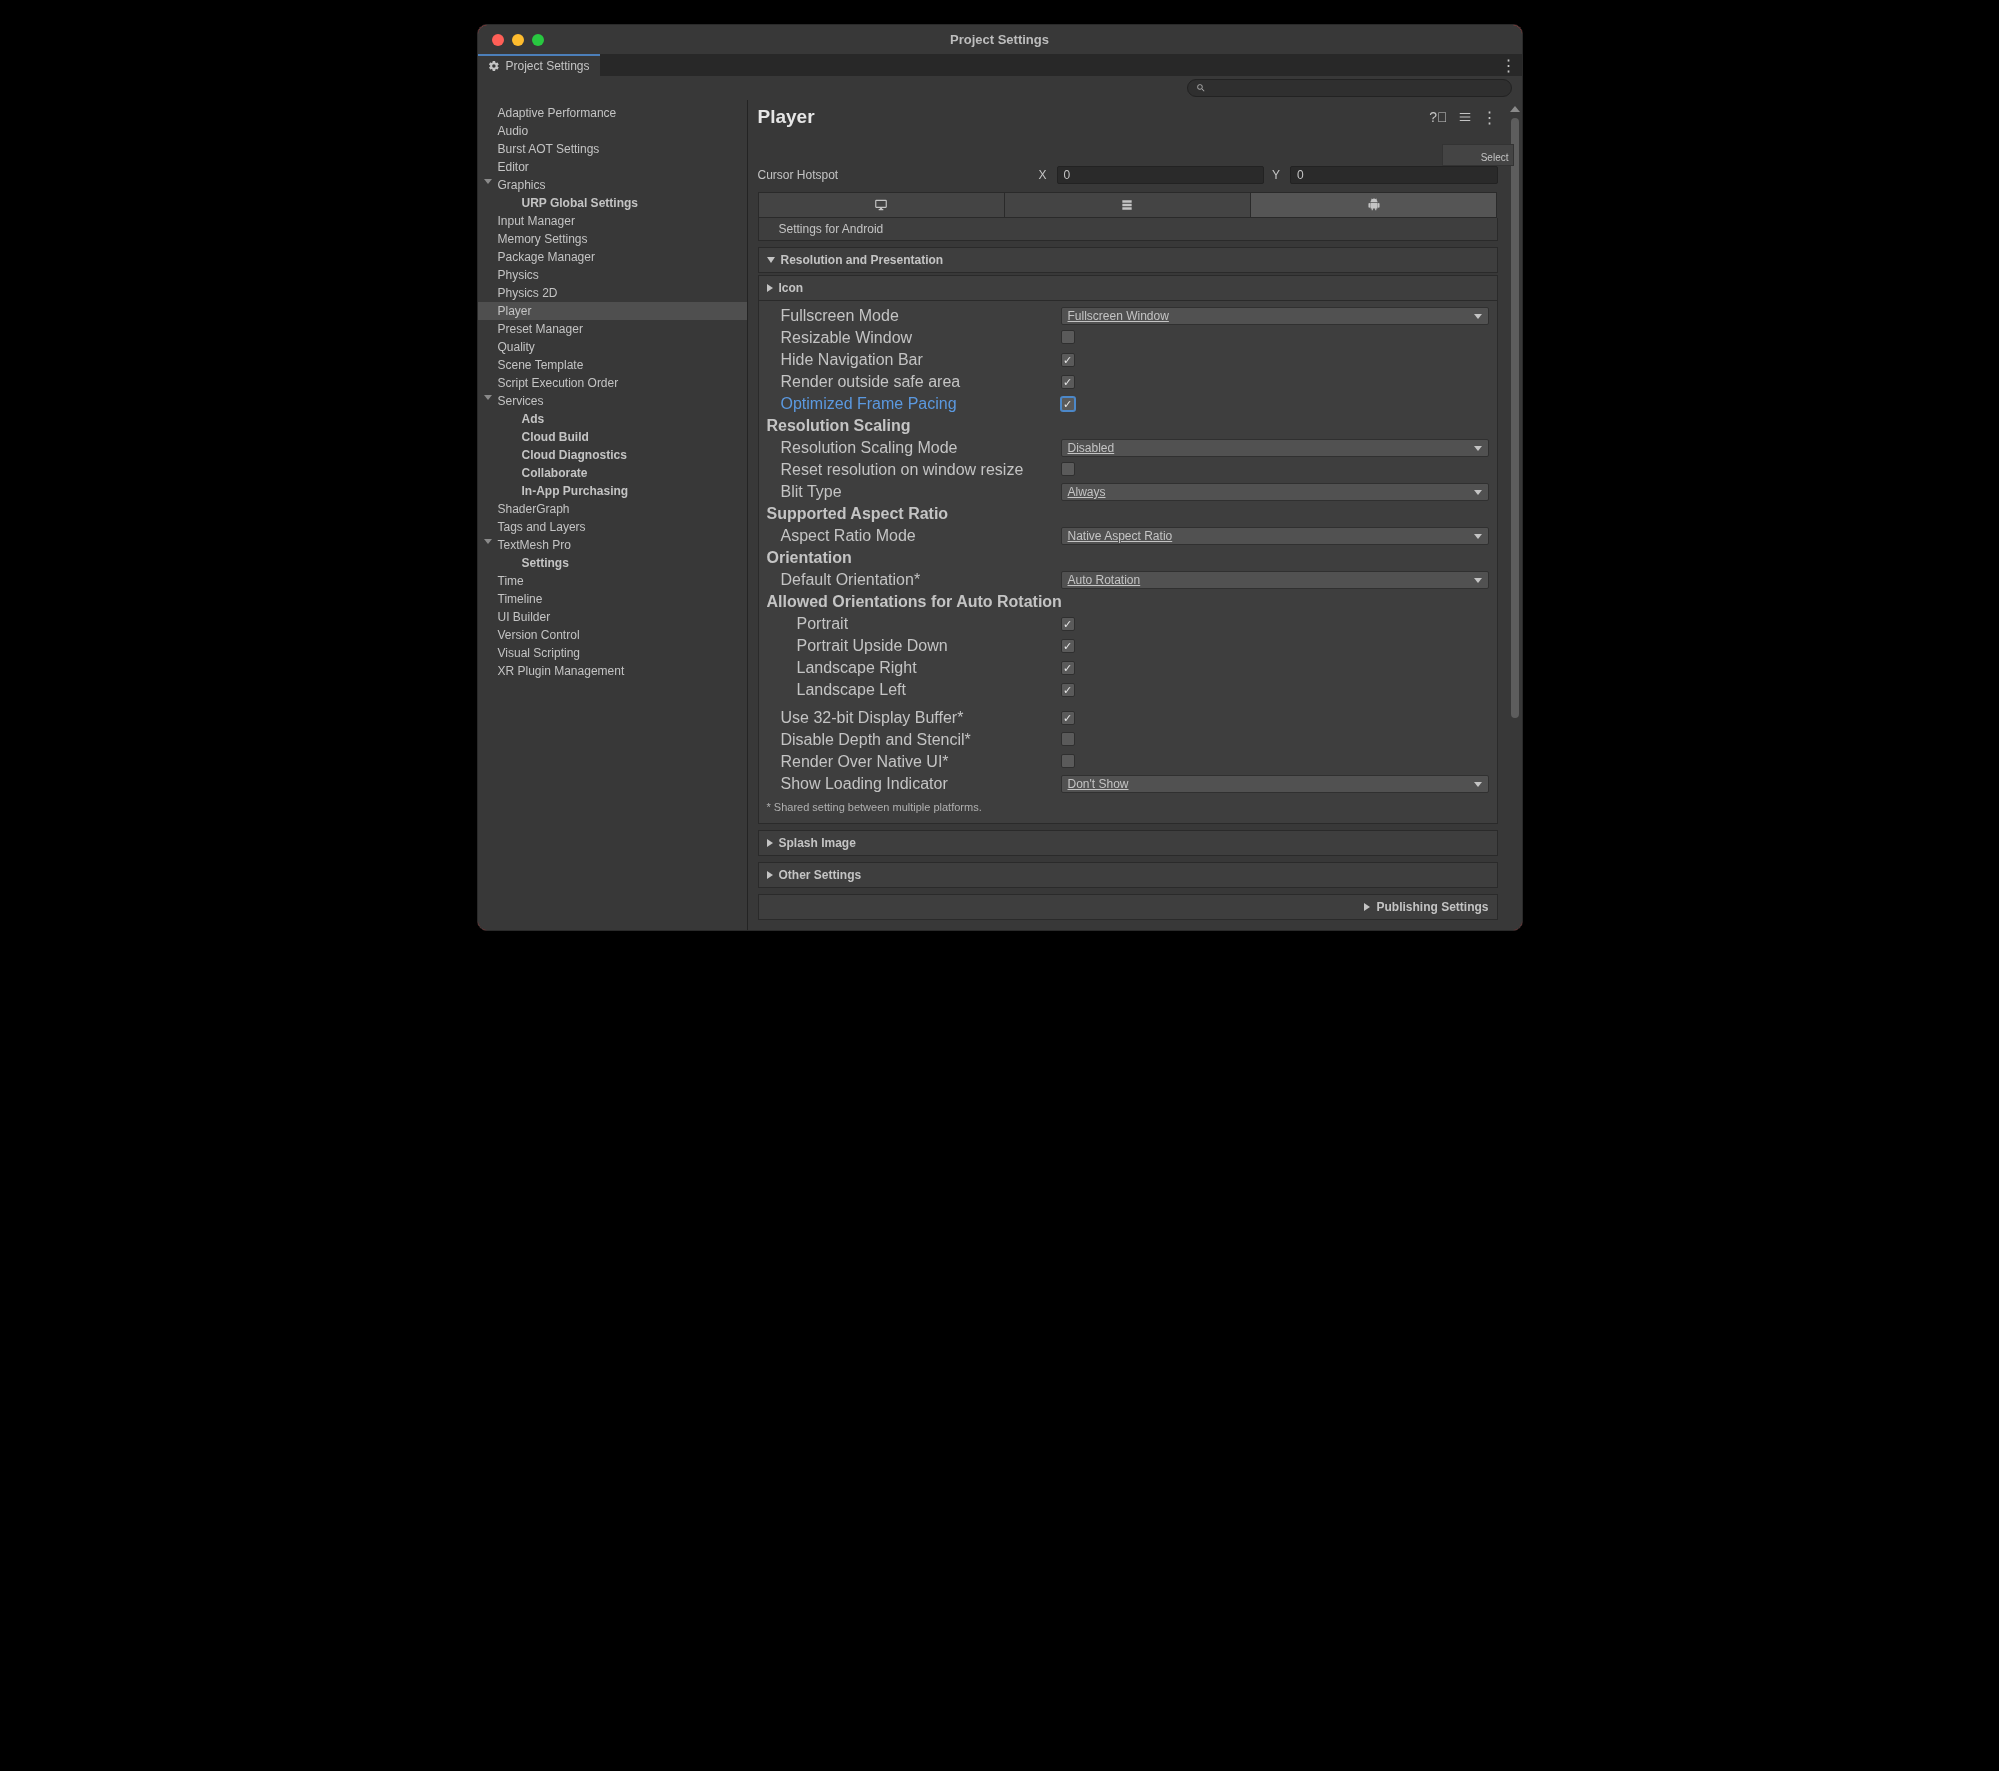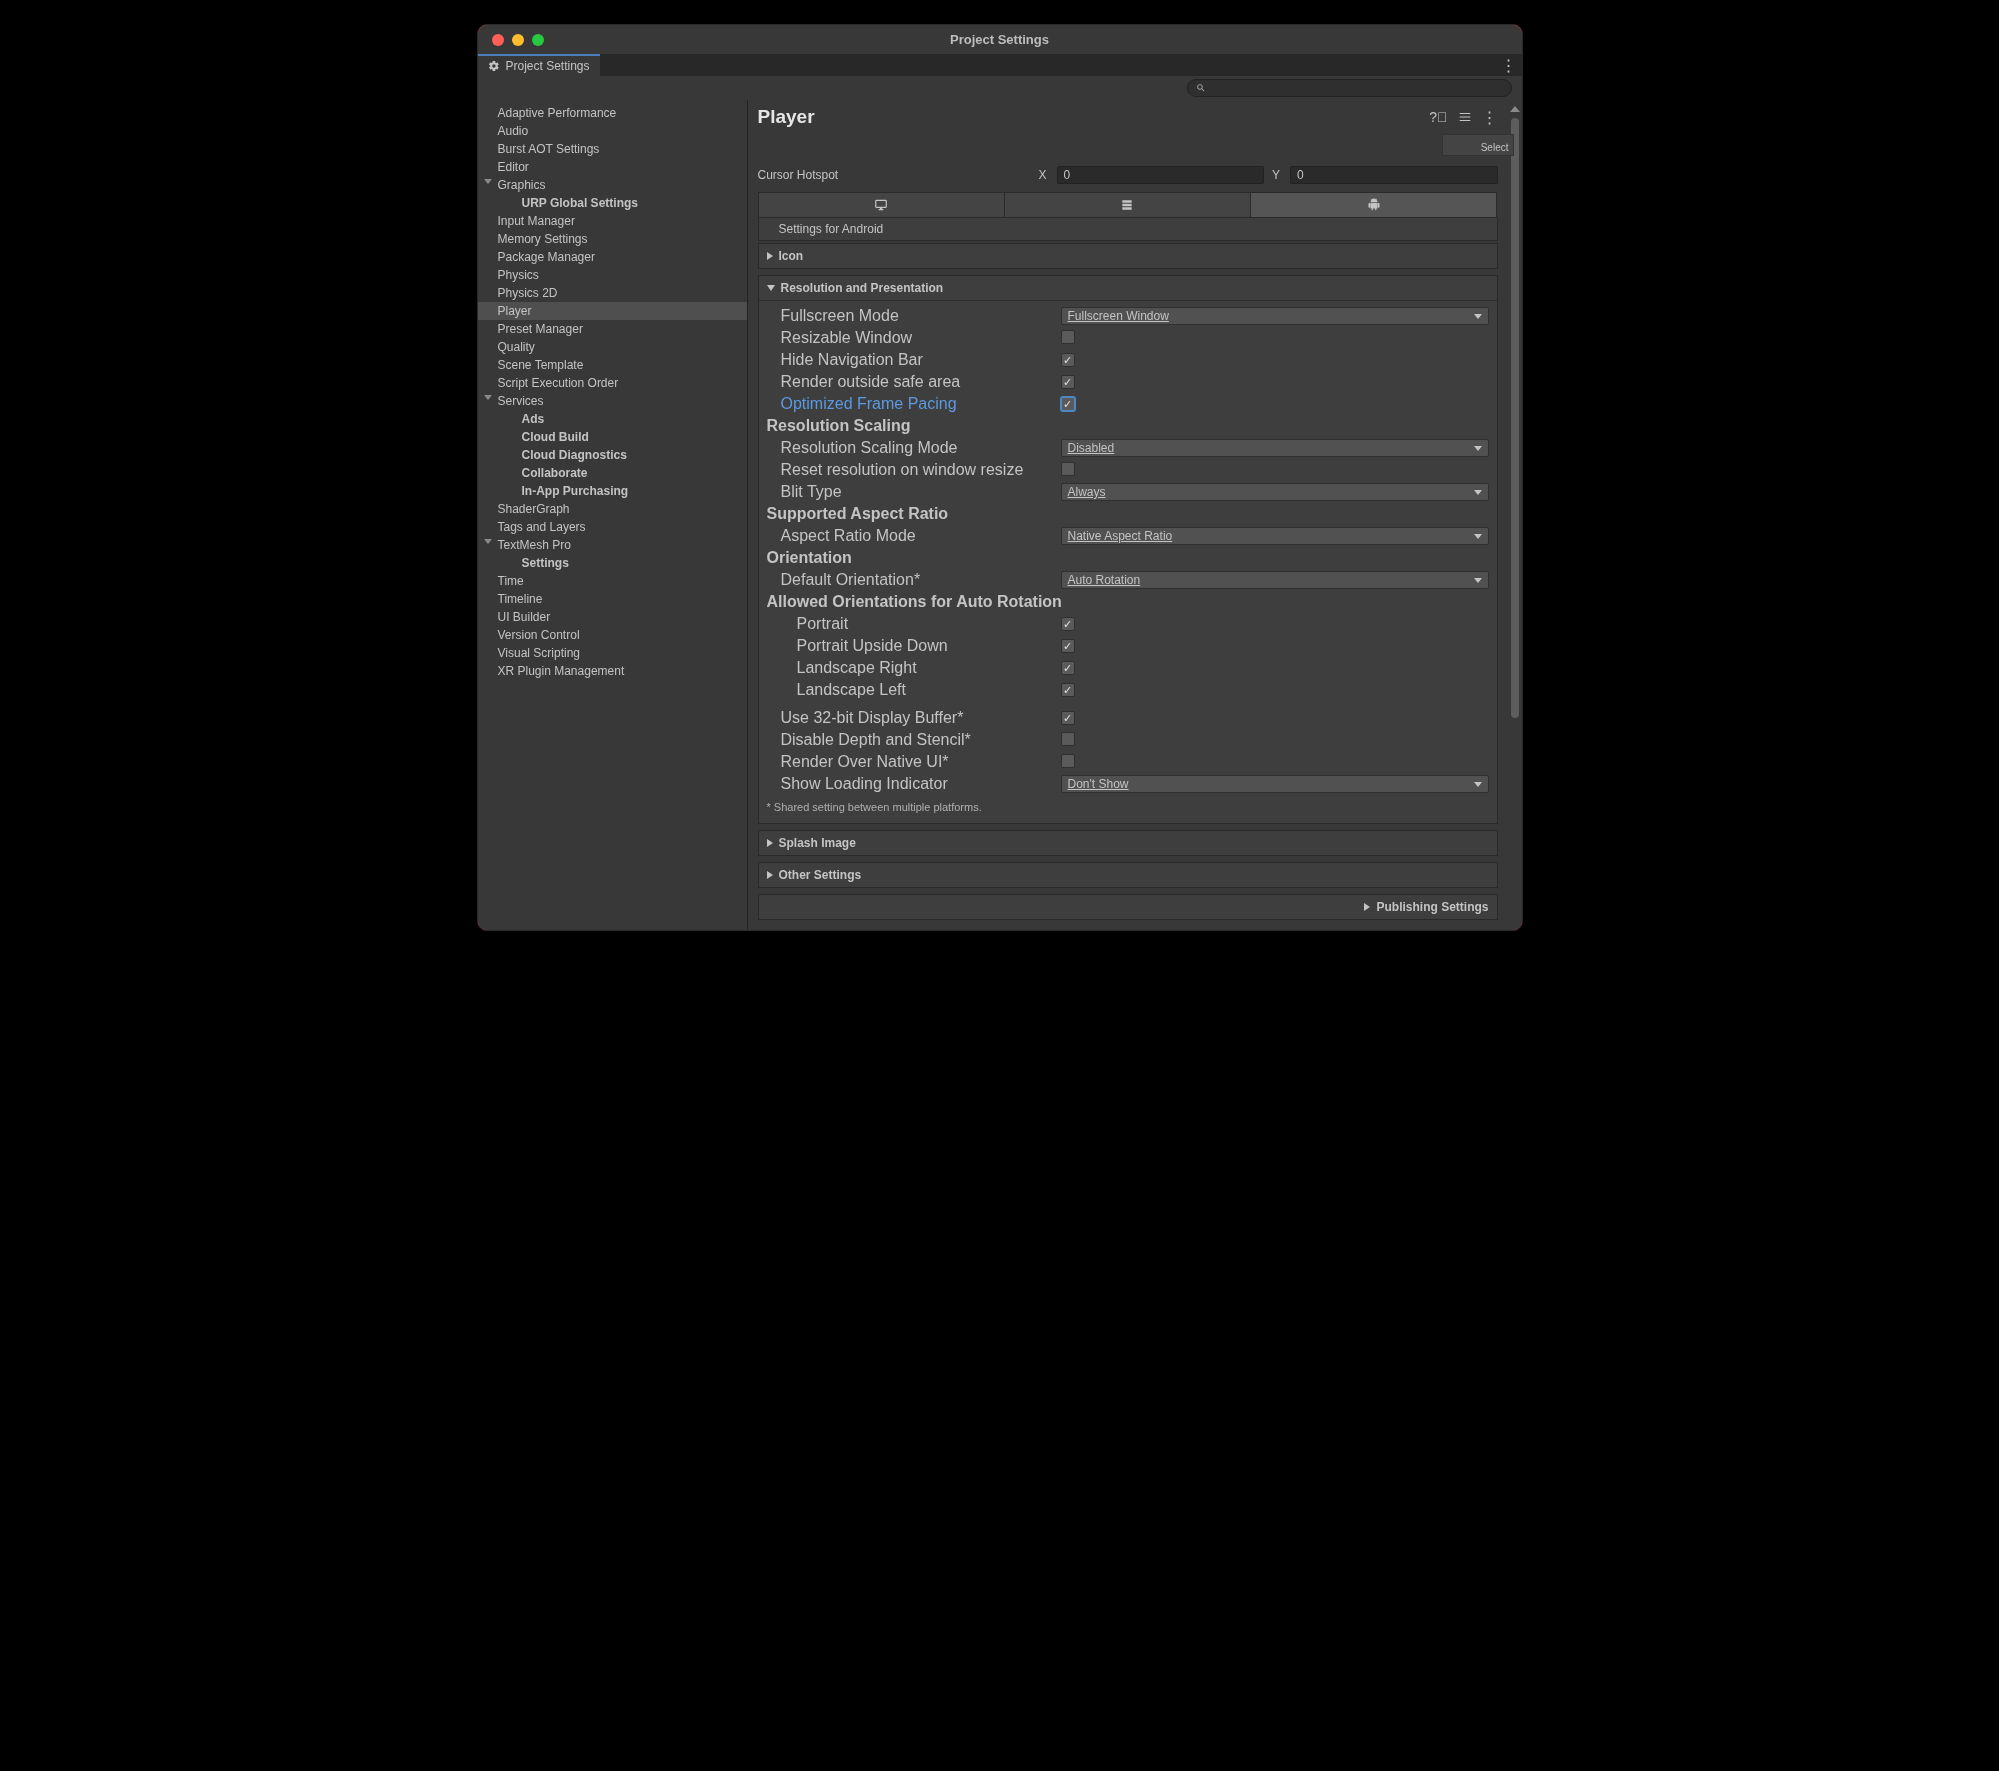--- a/index.html
+++ b/index.html
@@ -123,21 +123,21 @@
   }
   .headerrow {
     display:flex; align-items:center; justify-content:space-between;
     margin-bottom:8px;
   }
   .page-title {
     font-size:19px; font-weight:700; color:#e6e6e6;
   }
   .headericons { display:flex; gap:10px; align-items:center; color:#c4c4c4; }
   .selectbox {
-    position:absolute; right:8px; top:34px;
+    position:absolute; right:8px; top:44px;
     width:72px; height:22px;
     background:#444; color:#c4c4c4;
     font-size:10px; display:flex; align-items:flex-end; justify-content:flex-end;
     padding:2px 4px;
     border:1px solid #333;
   }
   .propline {
     display:flex; align-items:center; gap:6px;
     margin: 4px 0 8px 0;
   }
@@ -342,28 +342,28 @@
           </div>
           <div class="ptab active">
             <svg width="14" height="14" viewBox="0 0 24 24">
                 <path d="M6 8h12v9a1 1 0 01-1 1h-1v3h-2v-3h-4v3H8v-3H7a1 1 0 01-1-1V8zm-2 .5A1.5 1.5 0 015.5 10v5A1.5 1.5 0 014 16.5 1.5 1.5 0 012.5 15v-5A1.5 1.5 0 014 8.5zm16 0A1.5 1.5 0 0121.5 10v5a1.5 1.5 0 01-3 0v-5A1.5 1.5 0 0120 8.5zM15.53 2.16l1.3-1.3.71.71-1.42 1.42A6 6 0 0118 7H6a6 6 0 011.88-4.01L6.46 1.57l.71-.71 1.3 1.3A6 6 0 0112 1a6 6 0 013.53 1.16zM9 5h1v1H9zM14 5h1v1h-1z"></path>
               </svg>
           </div>
         </div>
 
         <div class="subtitle">Settings for Android</div>
 
+        <div class="panel" style="margin-top:6px;">
+          <span class="tri-d"></span>
+          <span>Resolution and Presentation</span>
+        </div>
+
         <div class="panel">
           <span class="tri-r"></span>
           <span>Icon</span>
-        </div>
-
-        <div class="panel" style="margin-top:6px;">
-          <span class="tri-d"></span>
-          <span>Resolution and Presentation</span>
         </div>
         <div class="panel-body">
 
           <div class="row">
               <div class="lbl">Fullscreen Mode</div>
             <div class="ctrl">
                 <div class="dropdown">
                   <span>Fullscreen Window</span>
                   <span class="dd-caret"></span>
                 </div>

